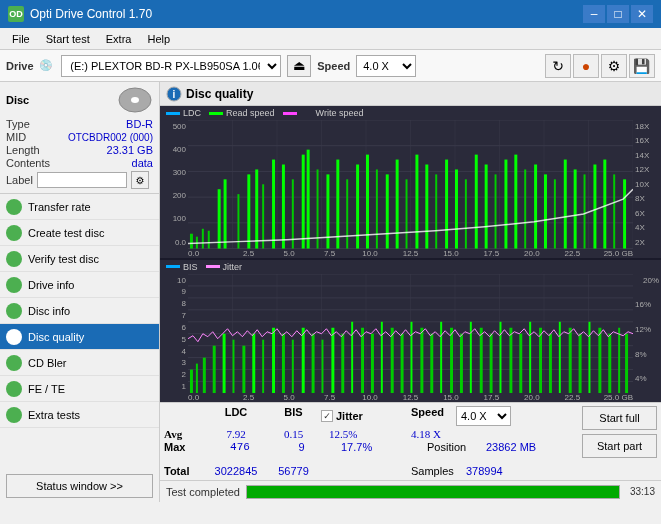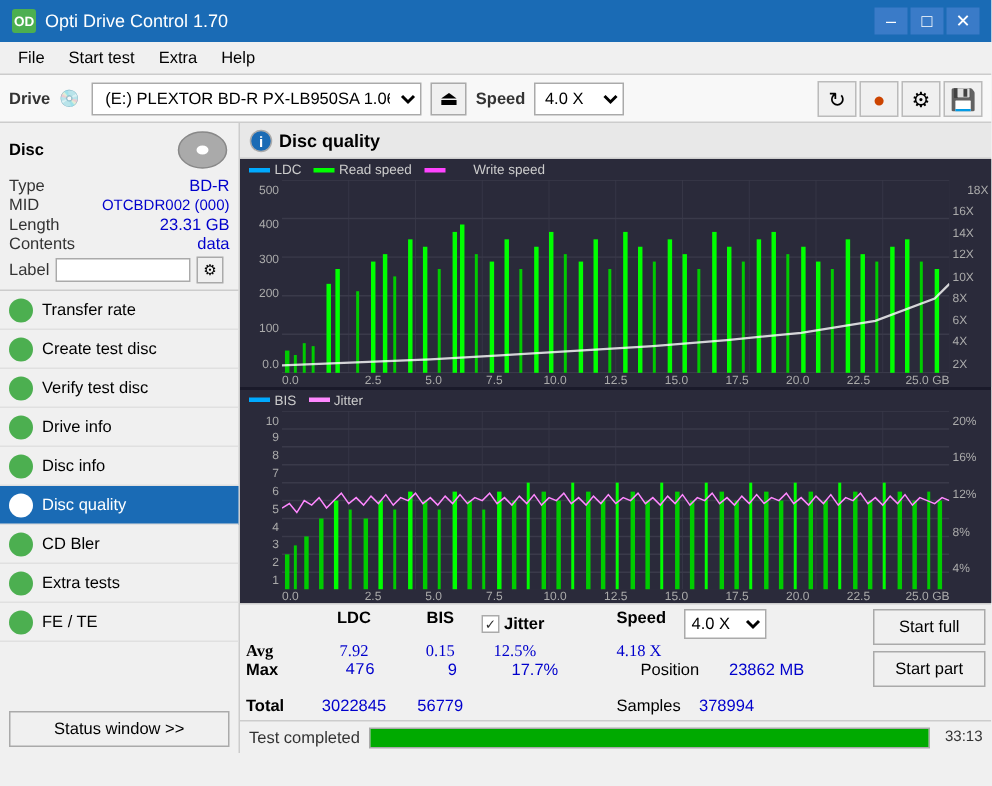--- a/index.html
+++ b/index.html
@@ -178,25 +178,25 @@
       <div class="sidebar-item active">
         <div class="item-icon" style="background:white;"></div>
         <span>Disc quality</span>
       </div>
       <div class="sidebar-item">
         <div class="item-icon" style="background:#4CAF50;"></div>
         <span>CD Bler</span>
       </div>
       <div class="sidebar-item">
         <div class="item-icon" style="background:#4CAF50;"></div>
+        <span>FE / TE</span>
+      </div>
+      <div class="sidebar-item">
+        <div class="item-icon" style="background:#4CAF50;"></div>
         <span>Extra tests</span>
-      </div>
-      <div class="sidebar-item">
-        <div class="item-icon" style="background:#4CAF50;"></div>
-        <span>FE / TE</span>
       </div>
     </div>
 
     <button class="status-btn">Status window &gt;&gt;</button>
   </div>
 
   <div class="content">
 
     <div class="quality-header">
       <svg width="16" height="16">
@@ -297,21 +297,21 @@
             <rect x="390" y="50" width="3" height="80" fill="#00ff00"></rect>
             <rect x="400" y="55" width="2" height="75" fill="#00cc00"></rect>
             <rect x="410" y="45" width="3" height="85" fill="#00ff00"></rect>
             <rect x="420" y="40" width="3" height="90" fill="#00ff00"></rect>
             <rect x="430" y="55" width="2" height="75" fill="#00cc00"></rect>
             <rect x="440" y="60" width="3" height="70" fill="#00ff00"></rect>
 
             <polyline points="0,125 50,123 100,121 150,118 200,115 250,112 300,108 350,103 400,95 440,80 450,70" stroke="white" stroke-width="1.5" fill="none" opacity="0.8"></polyline>
           </svg>
           <div style="width:28px;display:flex;flex-direction:column;justify-content:space-between;padding:2px 2px;background:#2a2a3a;">
-            <span style="font-size:8px;color:#aaa;text-align:right;display:block;">18X</span>
+            <span style="font-size:8px;color:#aaa;text-align:left;display:block;">18X</span>
             <span style="font-size:8px;color:#aaa;text-align:left;display:block;">16X</span>
             <span style="font-size:8px;color:#aaa;text-align:left;display:block;">14X</span>
             <span style="font-size:8px;color:#aaa;text-align:left;display:block;">12X</span>
             <span style="font-size:8px;color:#aaa;text-align:left;display:block;">10X</span>
             <span style="font-size:8px;color:#aaa;text-align:left;display:block;">8X</span>
             <span style="font-size:8px;color:#aaa;text-align:left;display:block;">6X</span>
             <span style="font-size:8px;color:#aaa;text-align:left;display:block;">4X</span>
             <span style="font-size:8px;color:#aaa;text-align:left;display:block;">2X</span>
           </div>
         </div>
@@ -424,21 +424,21 @@
             <rect x="395" y="60" width="3" height="60" fill="#00cc00"></rect>
             <rect x="405" y="48" width="2" height="72" fill="#00ff00"></rect>
             <rect x="415" y="54" width="3" height="66" fill="#00cc00"></rect>
             <rect x="425" y="60" width="3" height="60" fill="#00cc00"></rect>
             <rect x="435" y="54" width="2" height="66" fill="#00cc00"></rect>
             <rect x="442" y="60" width="3" height="60" fill="#00cc00"></rect>
 
             <polyline points="0,65 5,62 10,68 15,60 20,63 25,58 30,65 35,60 40,55 45,62 50,58 55,63 60,57 65,62 70,56 75,63 80,58 85,60 90,55 95,62 100,58 105,63 110,57 115,62 120,56 125,62 130,58 135,60 140,55 145,62 150,58 155,63 160,57 165,62 170,56 175,63 180,58 185,60 190,55 195,62 200,58 205,63 210,57 215,62 220,56 225,62 230,58 235,60 240,55 245,62 250,58 255,63 260,57 265,62 270,56 275,63 280,58 285,60 290,55 295,62 300,58 305,63 310,57 315,62 320,56 325,62 330,58 335,60 340,55 345,62 350,58 355,63 360,57 365,62 370,56 375,63 380,58 385,60 390,55 395,62 400,58 405,63 410,57 415,62 420,56 425,63 430,58 435,60 440,62 445,58 450,60" stroke="#ff88ff" stroke-width="1" fill="none"></polyline>
           </svg>
           <div style="width:28px;display:flex;flex-direction:column;justify-content:space-between;padding:2px 2px;background:#2a2a3a;">
-            <span style="font-size:8px;color:#aaa;text-align:left;display:block;">20%</span>
+            <span style="font-size:8px;color:#aaa;text-align:right;display:block;">20%</span>
             <span style="font-size:8px;color:#aaa;text-align:left;display:block;"></span>
             <span style="font-size:8px;color:#aaa;text-align:left;display:block;">16%</span>
             <span style="font-size:8px;color:#aaa;text-align:left;display:block;"></span>
             <span style="font-size:8px;color:#aaa;text-align:left;display:block;">12%</span>
             <span style="font-size:8px;color:#aaa;text-align:left;display:block;"></span>
             <span style="font-size:8px;color:#aaa;text-align:left;display:block;">8%</span>
             <span style="font-size:8px;color:#aaa;text-align:left;display:block;"></span>
             <span style="font-size:8px;color:#aaa;text-align:left;display:block;">4%</span>
             <span style="font-size:8px;color:#aaa;text-align:left;display:block;"></span>
           </div>

